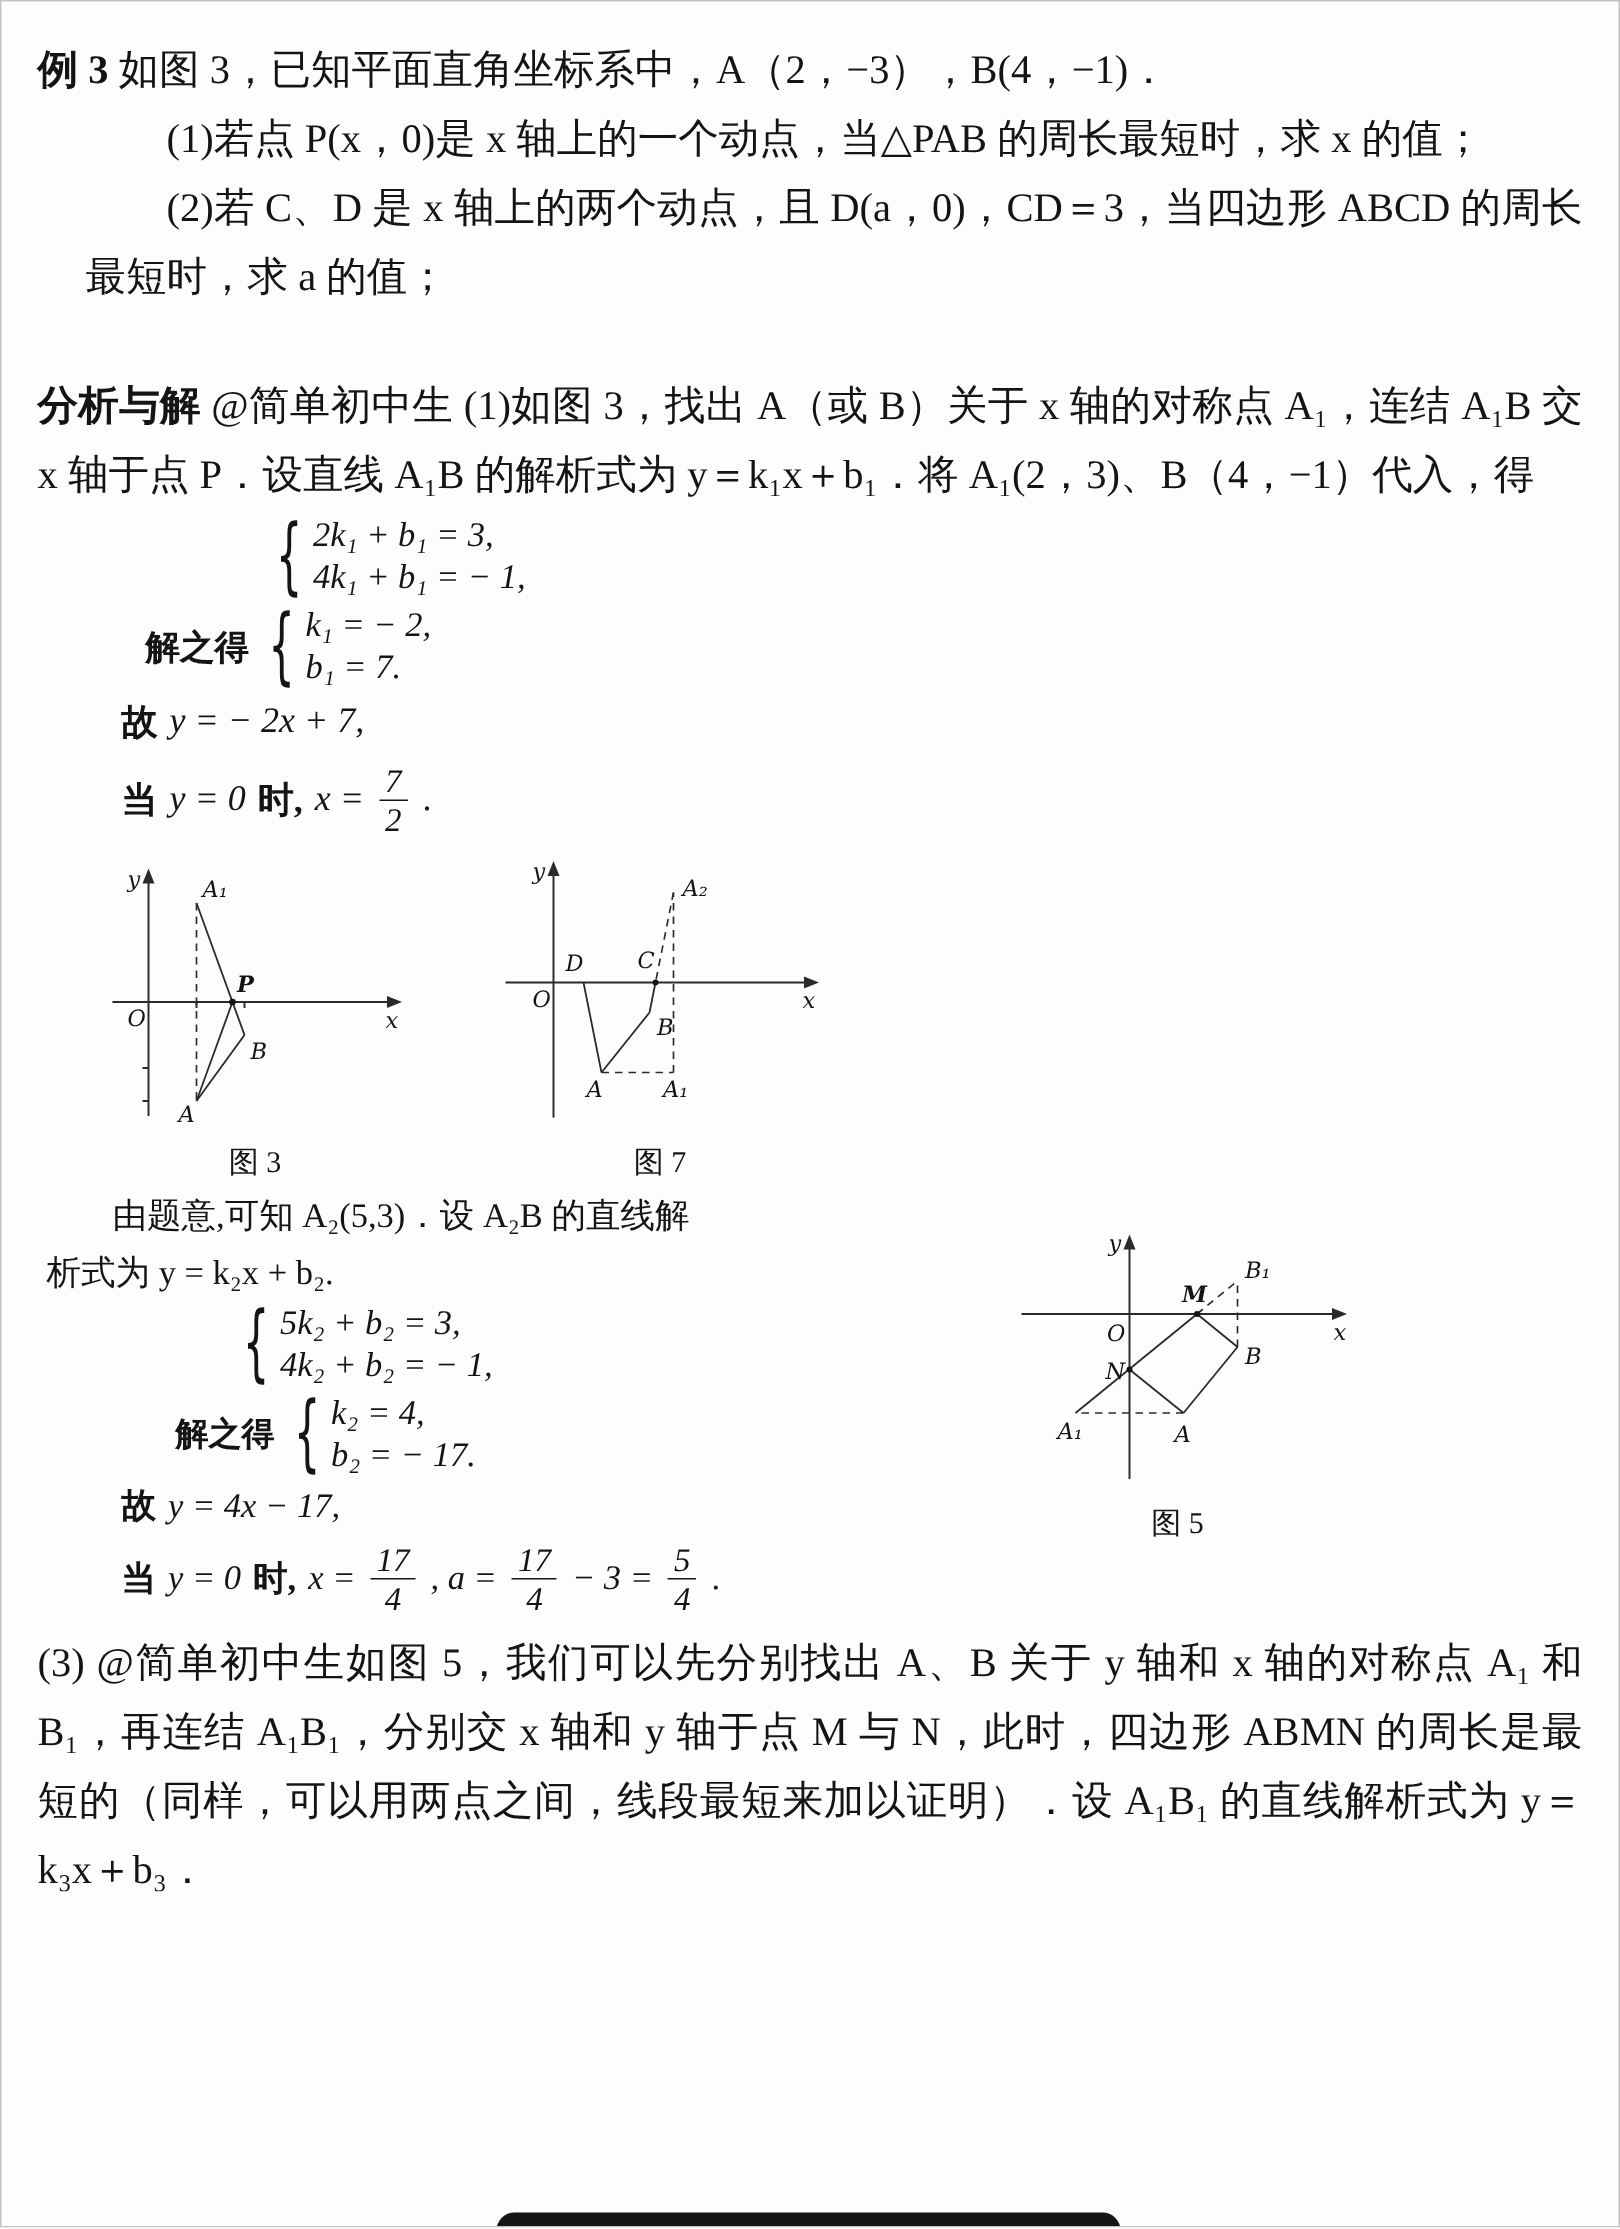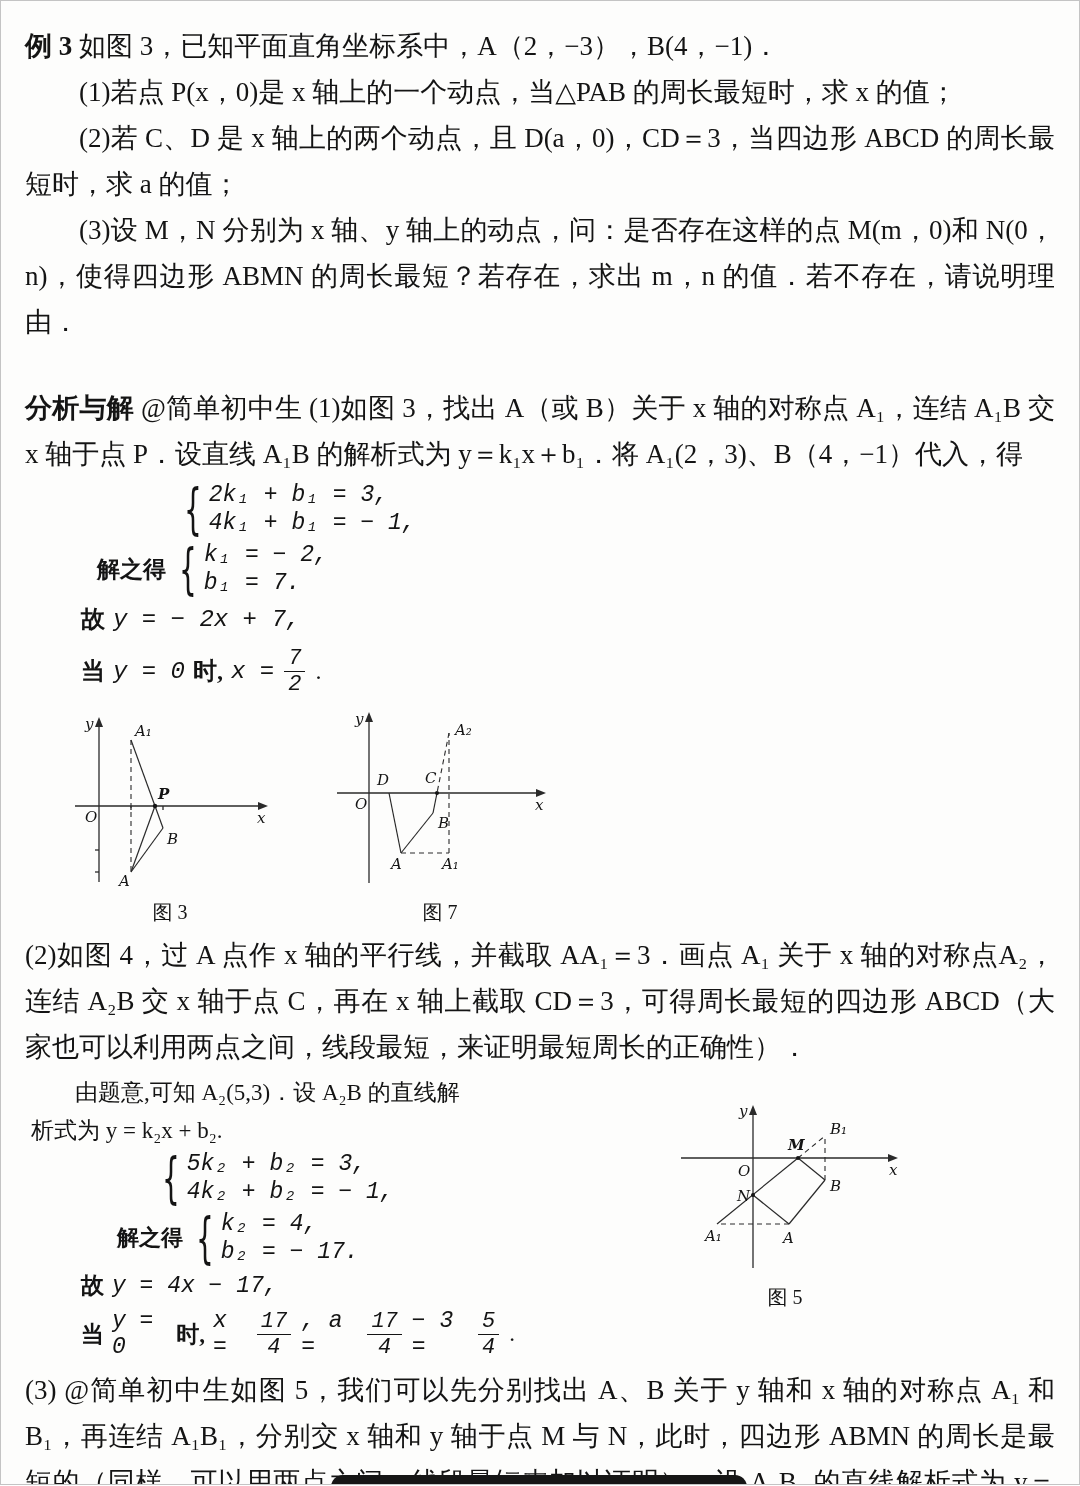--- a/index.html
+++ b/index.html
@@ -5,23 +5,23 @@
   * { margin:0; padding:0; box-sizing:border-box; }
   html,body { background:#ffffff; }
   .page {
     position:relative; width:1080px; height:1485px; margin:0 auto;
     background:#fdfdfc; overflow:hidden; border:1px solid #c4c4c4;
     padding:22px 24px 0 24px;
     font-family:"Liberation Serif","DejaVu Serif",serif;
     color:#141414; font-size:27px;
   }
   .para { line-height:46px; text-align:justify; }
-  .indent { text-indent:2em; }
+  .indent { text-indent:2em;margin-left:32px; }
   .bold { font-weight:bold; }
-  .m { font-style:italic; font-family:Liberation Mono, monospace; }
+  .m { font-style:italic; font-family:Liberation Serif, serif; }
   .sol-intro { margin-top:40px; }
   .mathblock { font-size:24px; }
   .mt4 { margin-top:4px; }
   .eqline { display:flex; align-items:center; gap:8px; font-size:24px; }
   .system { display:inline-flex; align-items:center; }
   .brace {
     display:inline-block; font-family:"DejaVu Sans",sans-serif;
     font-size:56px; line-height:0.95; font-weight:400;
     transform:scaleX(0.5); margin-right:-2px;
   }
@@ -46,21 +46,20 @@
   .blackbar { position:absolute; left:330px; top:1474px; width:416px; height:26px; background:#161616; border-radius:12px; }
 </style>
 </head>
 <body>
 
 <div class="page">
 
   <p class="para"><span class="bold">例 3</span><span>  如图 3，已知平面直角坐标系中，A（2，−3），B(4，−1)．</span></p>
   <p class="para indent">(1)若点 P(x，0)是 x 轴上的一个动点，当△PAB 的周长最短时，求 x 的值；</p>
   <p class="para indent">(2)若 C、D 是 x 轴上的两个动点，且 D(a，0)，CD＝3，当四边形 ABCD 的周长最短时，求 a 的值；</p>
-  <p class="para indent">(3)设 M，N 分别为 x 轴、y 轴上的动点，问：是否存在这样的点 M(m，0)和 N(0，n)，使得四边形 ABMN 的周长最短？若存在，求出 m，n 的值．若不存在，请说明理由．</p>
 
   <p class="para sol-intro"><span class="bold">分析与解</span><span> @简单初中生 (1)如图 3，找出 A（或 B）关于 x 轴的对称点 A₁，连结 A₁B 交 x 轴于点 P．设直线 A₁B 的解析式为 y＝k₁x＋b₁．将 A₁(2，3)、B（4，−1）代入，得</span></p>
 
   <div class="mathblock mt4" style="margin-left:150px">
     <span class="system">
       <span class="brace">{</span>
       <span class="eqs m">
         <span>2k₁ + b₁ = 3,</span>
         <span>4k₁ + b₁ = − 1,</span>
       </span>
@@ -150,21 +149,20 @@
         <text x="100" y="78">C</text>
         <text x="130" y="30">A₂</text>
         <text x="113" y="123">B</text>
         <text x="66" y="164">A</text>
         <text x="117" y="164">A₁</text>
       </svg>
       <figcaption>图 7</figcaption>
     </figure>
   </div>
 
-  <p class="para para2">(2)如图 4，过 A 点作 x 轴的平行线，并截取 AA₁＝3．画点 A₁ 关于 x 轴的对称点A₂，连结 A₂B 交 x 轴于点 C，再在 x 轴上截取 CD＝3，可得周长最短的四边形 ABCD（大家也可以利用两点之间，线段最短，来证明最短周长的正确性）．</p>
 
   <div class="sol2row">
     <div class="sol2left">
       <div class="sline" style="padding-left:50px">由题意,可知 A₂(5,3)．设 A₂B 的直线解</div>
       <div class="sline" style="padding-left:6px">析式为 y = k₂x + b₂.</div>
 
       <div class="mathblock" style="margin-left:128px">
         <span class="system">
           <span class="brace">{</span>
           <span class="eqs m">

